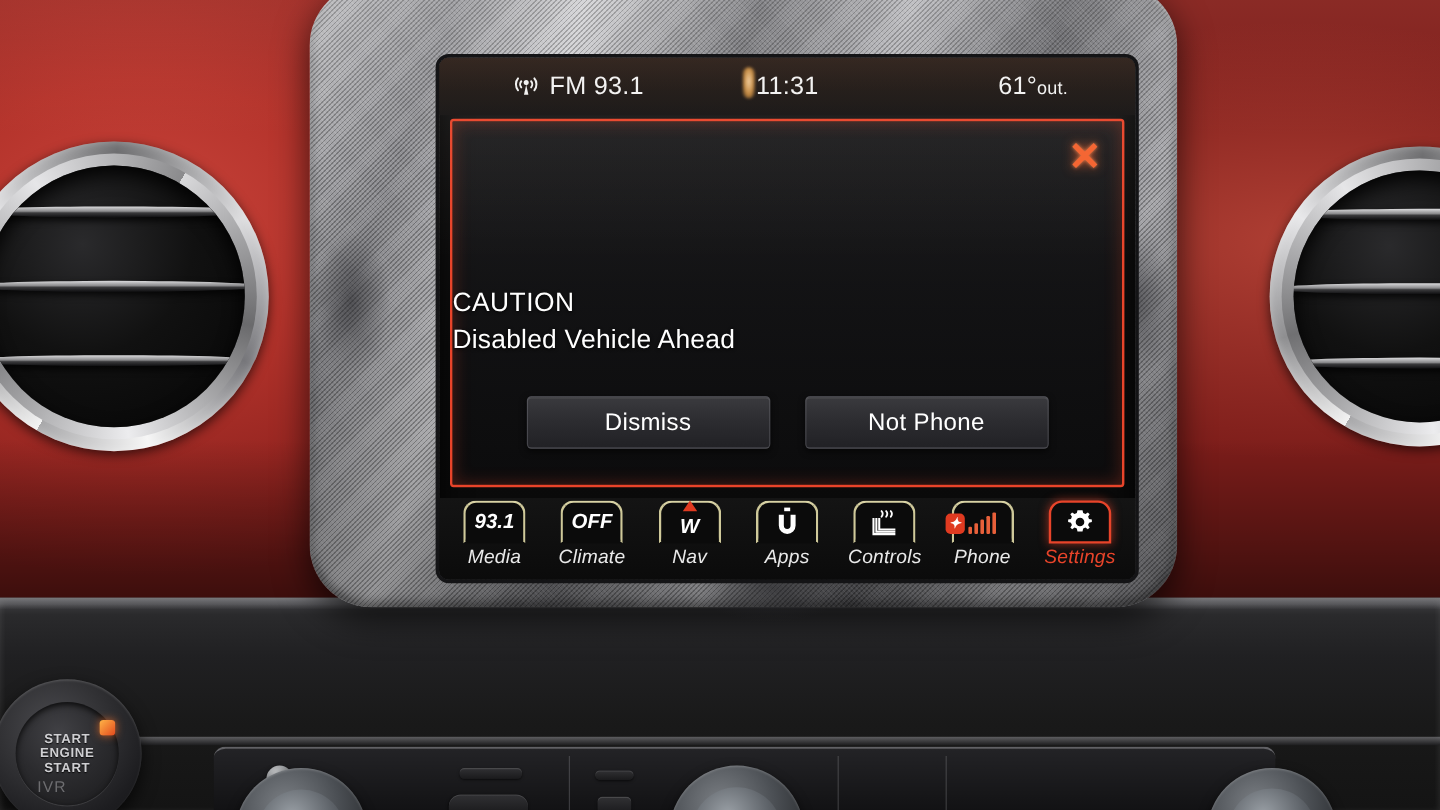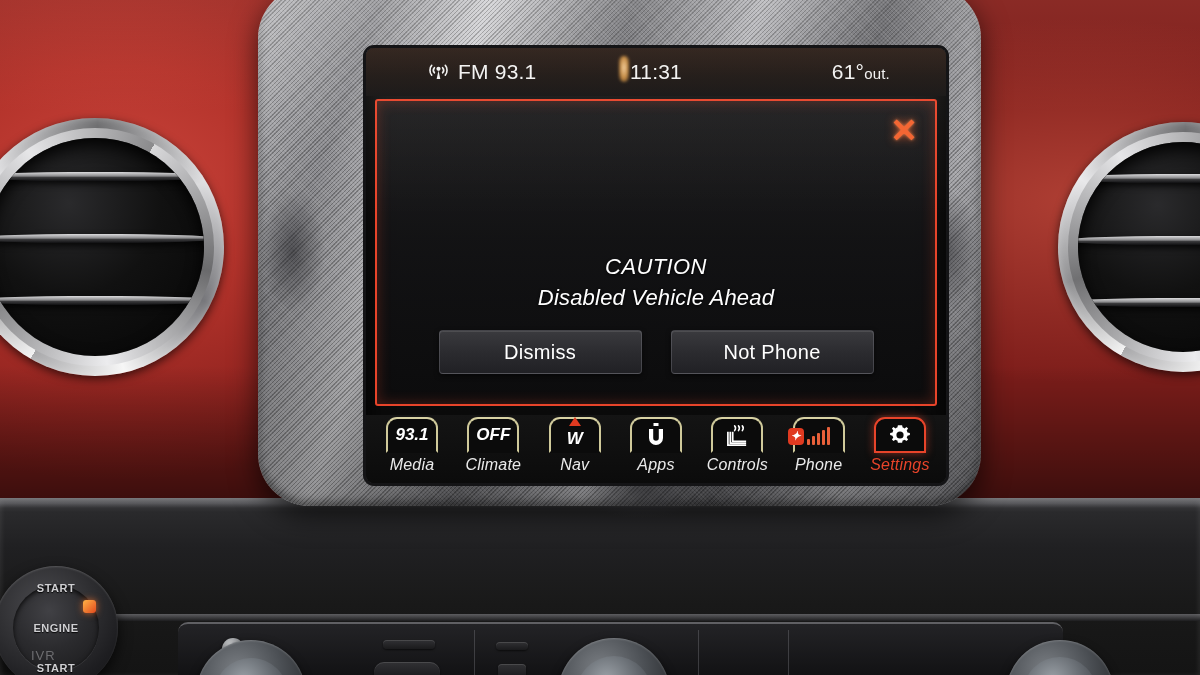--- a/index.html
+++ b/index.html
@@ -130,23 +130,22 @@
     box-shadow: 0 0 14px rgba(232,68,42,.30) inset;
   }
   .dlg-close{
     position:absolute; right:14px; top:12px; width:34px; height:34px;
     display:flex; align-items:center; justify-content:center;
     color:#f4622e; font-size:33px; font-weight:700; line-height:1;
     text-shadow:0 0 10px rgba(244,98,46,.85), 0 0 3px rgba(255,150,90,.9);
     cursor:pointer;
   }
   .dlg-msg{
-    position:absolute; left:0; right:0; top:153px; text-align:center; color:#fff;
+    position:absolute; left:0; right:0; top:138px; color:#fff;
     text-shadow:0 1px 3px rgba(0,0,0,.9);
-    font-style:italic;
   }
   .dlg-title{ font-size:22px; letter-spacing:.4px; }
   .dlg-sub{ font-size:22px; margin-top:5px; letter-spacing:.2px; }
 
   .dlg-actions{ position:absolute; left:0; right:0; top:229px; display:flex; justify-content:center; gap:29px; }
   .dlg-btn{
     width:203px; height:44px; display:flex; align-items:center; justify-content:center;
     color:#fff; font-size:20px; letter-spacing:.3px;
     background:linear-gradient(180deg,#3a3a3e 0%, #2c2c30 48%, #212125 100%);
     border:1px solid rgba(150,150,160,.30);
@@ -194,21 +193,20 @@
     background:radial-gradient(circle at 40% 32%, #4a4a4e 0%, #313134 40%, #1d1d20 72%, #141416 100%);
     box-shadow: 0 6px 14px rgba(0,0,0,.7), inset 0 1px 2px rgba(255,255,255,.18);
   }
   .startstop .inner{
     position:absolute; left:19px; top:19px; width:86px; height:86px; border-radius:50%;
     background:radial-gradient(circle at 42% 30%, #414145 0%, #2b2b2e 48%, #1a1a1c 100%);
     box-shadow: inset 0 2px 5px rgba(0,0,0,.8), 0 1px 0 rgba(255,255,255,.1);
     display:flex; flex-direction:column; align-items:center; justify-content:center;
     color:#cfcfd2; font-size:11px; line-height:12px; font-weight:700; letter-spacing:.5px;
     text-shadow:0 1px 1px rgba(0,0,0,.9);
-    gap:28px;
   }
   .ss-led{ position:absolute; right:22px; top:34px; width:13px; height:13px; border-radius:3px;
            background:linear-gradient(135deg,#ffb347,#e2491d); box-shadow:0 0 7px rgba(240,110,40,.8); }
   .ss-sub{ position:absolute; left:31px; top:648px; color:#6d6d70; font-size:13px; letter-spacing:1px; }
 
   .knob{ position:absolute; border-radius:50%;
          background:radial-gradient(circle at 38% 28%, #7b7f84 0%, #4b4f54 42%, #26282b 78%, #141517 100%);
          box-shadow:0 4px 10px rgba(0,0,0,.7), inset 0 1px 2px rgba(255,255,255,.2); }
   .knob .cap{ position:absolute; inset:16%; border-radius:50%;
          background:radial-gradient(circle at 40% 30%, #9aa0a6 0%, #5d6268 50%, #2a2c2f 100%); }

